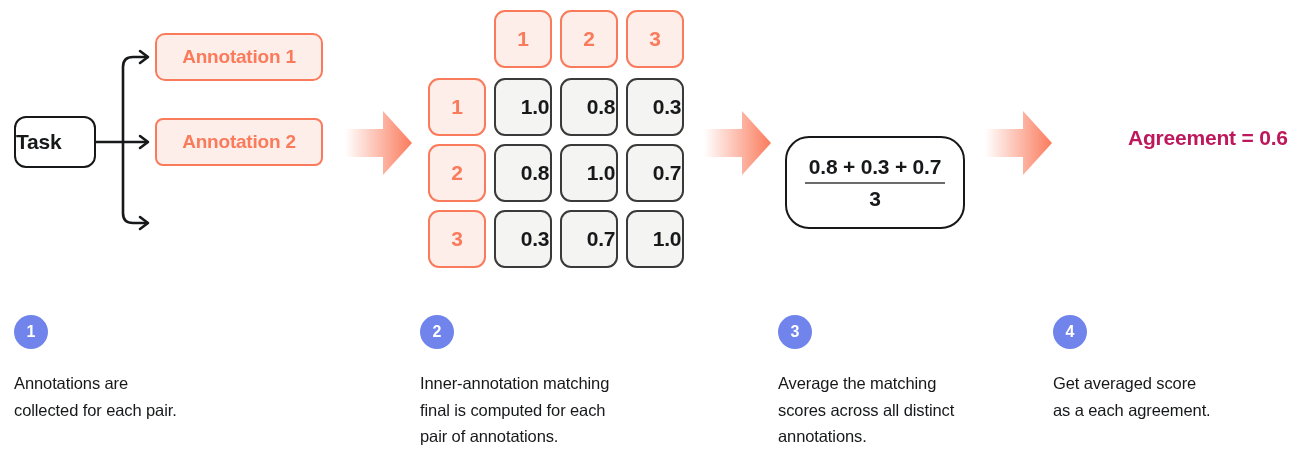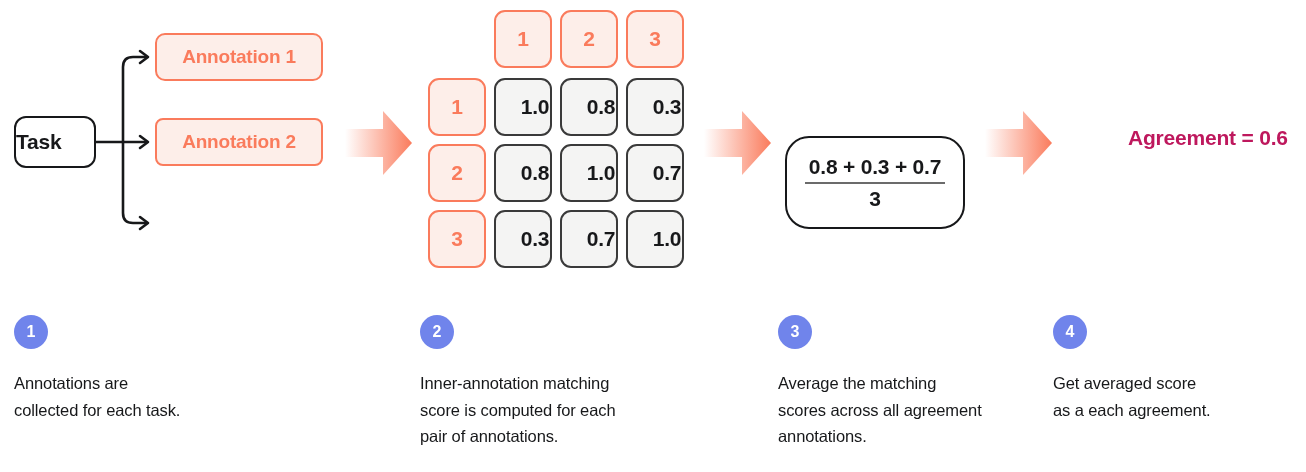--- a/index.html
+++ b/index.html
@@ -245,32 +245,32 @@
       </linearGradient>
     </defs>
     <path d="M 0 20 L 38 20 L 38 2 L 67 34 L 38 66 L 38 48 L 0 48 Z" fill="url(#ag3)"></path>
   </svg>
 
   <div class="abs" id="result-text">Agreement = 0.6</div>
 
   <div class="abs step" id="step-1">
     <div class="step-badge">1</div>
     <div class="step-text">Annotations are
-collected for each task.</div>
+collected for each pair.</div>
   </div>
   <div class="abs step" id="step-2">
     <div class="step-badge">2</div>
     <div class="step-text">Inner-annotation matching
-score is computed for each
+final is computed for each
 pair of annotations.</div>
   </div>
   <div class="abs step" id="step-3">
     <div class="step-badge">3</div>
     <div class="step-text">Average the matching
-scores across all agreement
+scores across all distinct
 annotations.</div>
   </div>
   <div class="abs step" id="step-4">
     <div class="step-badge">4</div>
     <div class="step-text">Get averaged score
 as a each agreement.</div>
   </div>
 
 </div>
 

